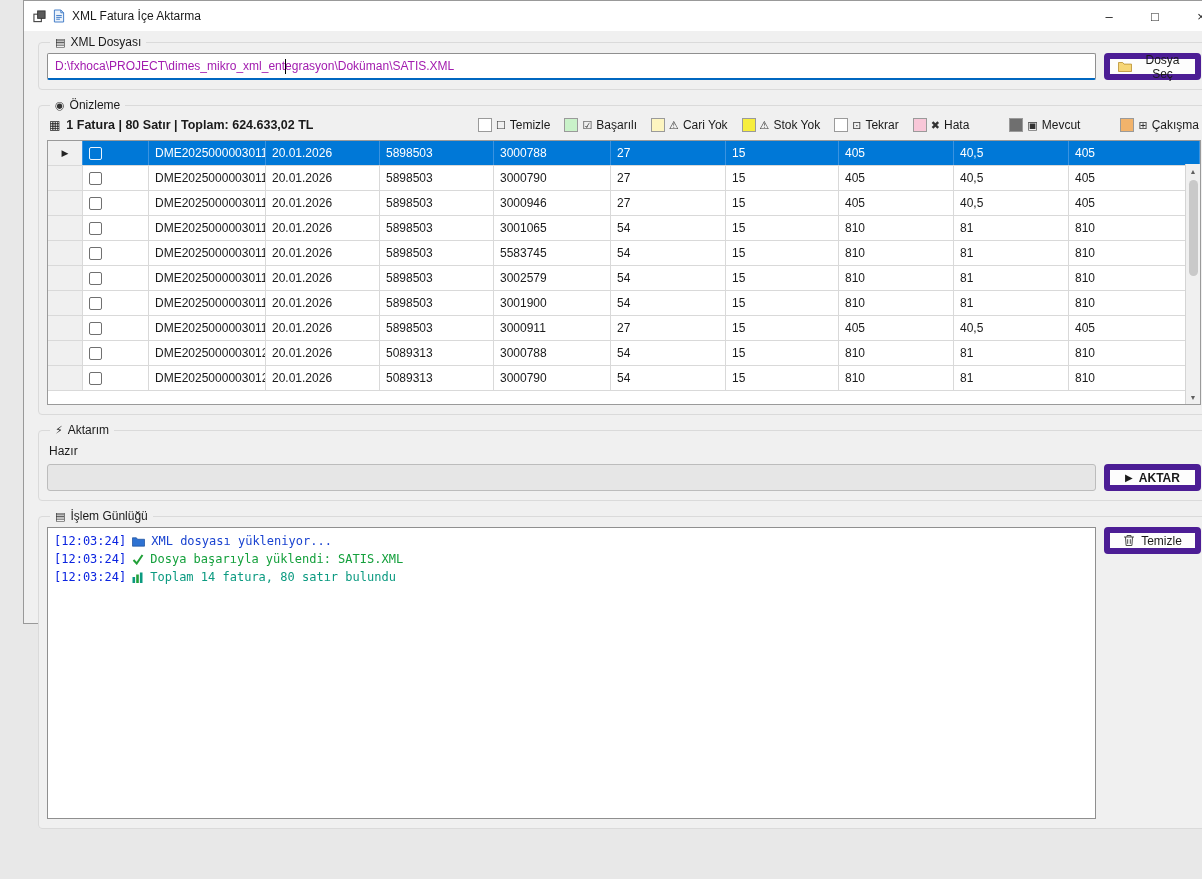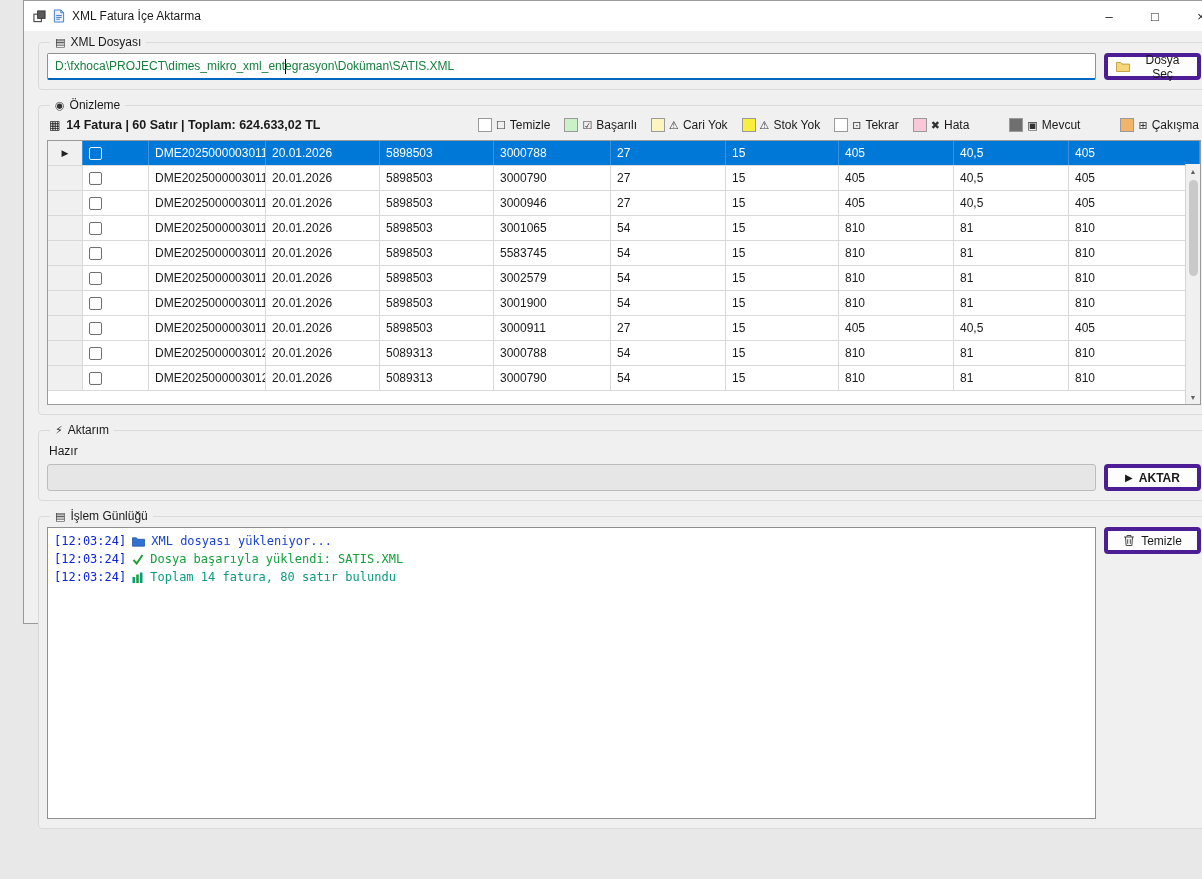--- a/index.html
+++ b/index.html
@@ -43,29 +43,29 @@
   .flabel { margin: 3px 0 6px 2px; }
   .row-flex { display: flex; gap: 8px; align-items: flex-start; }
   .input-wrap { position: relative; flex: 1; }
   .path-input {
     width: 100%; height: 27px;
     background: #fff;
     border: 1px solid #8f8f8f; border-bottom: 2px solid #0067c0;
     border-radius: 2px;
     padding: 0 7px;
     font-family: "Liberation Sans", "DejaVu Sans", sans-serif;
-    font-size: 12px; color: #15803d;
+    font-size: 12px; color: #a21caf;
   }
   .caret {
     position: absolute; left: 238px; top: 6px;
     width: 1px; height: 15px; background: #000;
   }
   .btn {
     height: 27px; background: #fdfdfd;
-    border: 4px solid #4c1d95; border-radius: 4px;
+    border: 6px solid #4c1d95; border-radius: 4px;
     padding: 0 8px;
     display: inline-flex; align-items: center; justify-content: center; gap: 6px;
     font-family: inherit; font-size: 12px; color: #1a1a1a;
     cursor: default; flex-shrink: 0;
   }
   .side-btn { width: 97px; }
   .aktar { font-weight: bold; }
   .aktar .play-glyph { font-size: 10px; }
   
   .preview-head { display: flex; align-items: center; margin: 2px 2px 8px 2px; }
@@ -178,21 +178,21 @@
           <span>Dosya Seç</span>
         </button>
       </div>
     </fieldset>
 
     <fieldset class="group">
       <legend class="gtitle"><span class="gicon">◉</span><span>Önizleme</span></legend>
       <div class="preview-head">
         <span class="summary">
           <span class="sicon">▦</span>
-          <span>14 Fatura | 60 Satır | Toplam: 624.633,02 TL</span>
+          <span>1 Fatura | 80 Satır | Toplam: 624.633,02 TL</span>
         </span>
         <div class="legend">
             <span class="legend-item">
               <span class="swatch" style="background: rgb(255, 255, 255);"></span>
               <span class="legend-glyph">☐</span>
               <span>Temizle</span>
             </span>
             <span class="legend-item">
               <span class="swatch" style="background: rgb(201, 242, 201);"></span>
               <span class="legend-glyph">☑</span>

